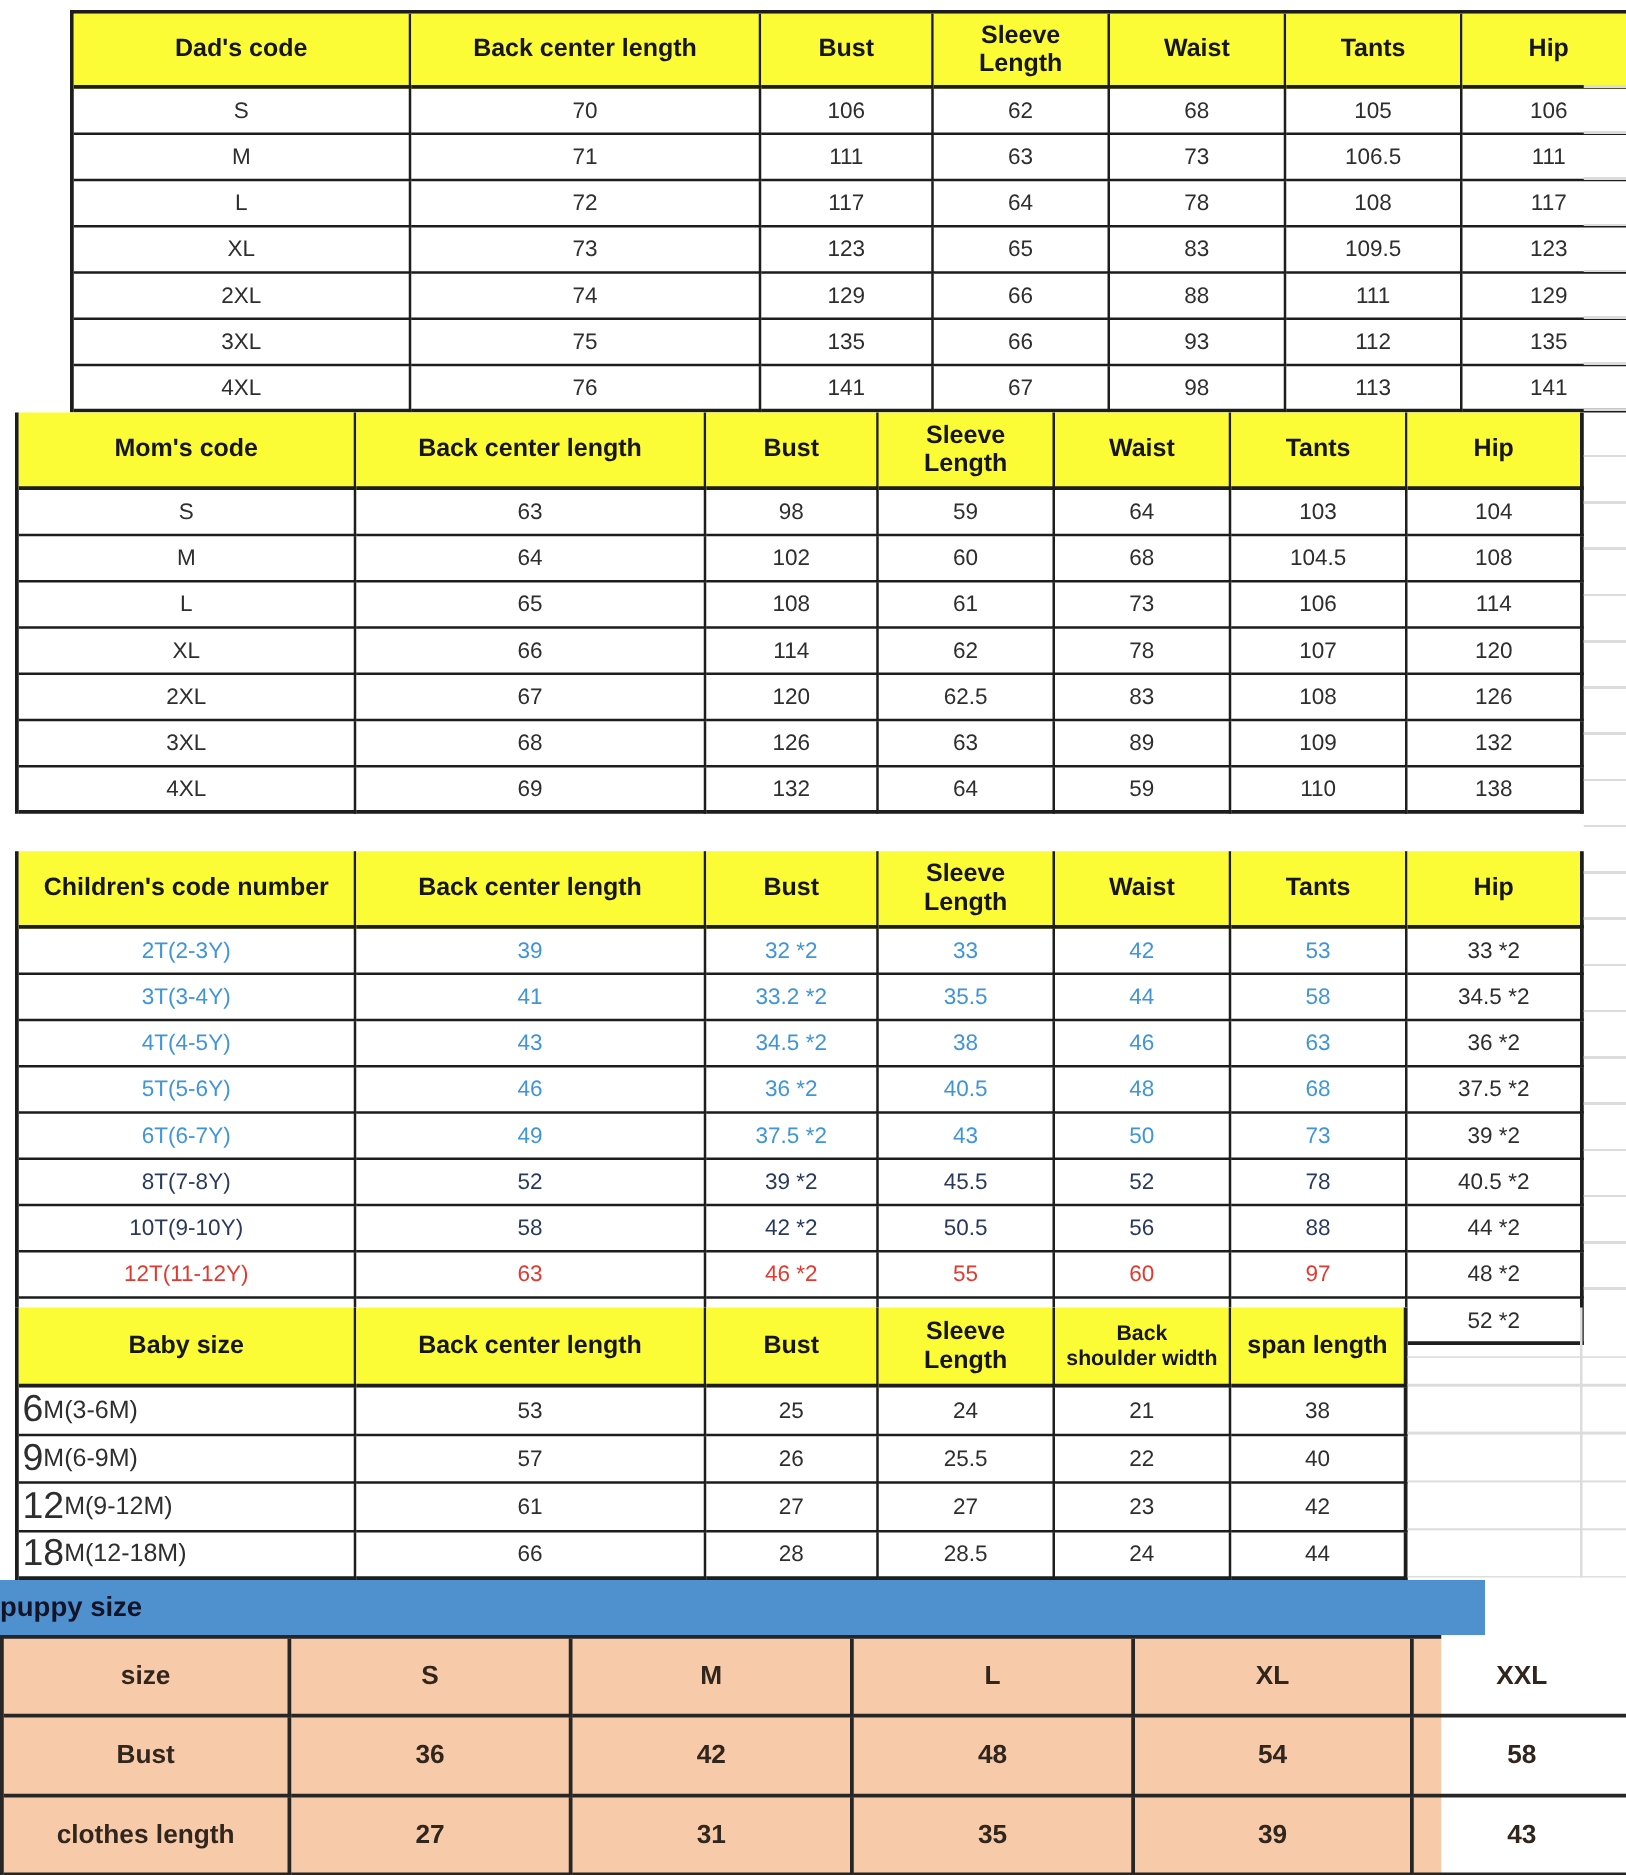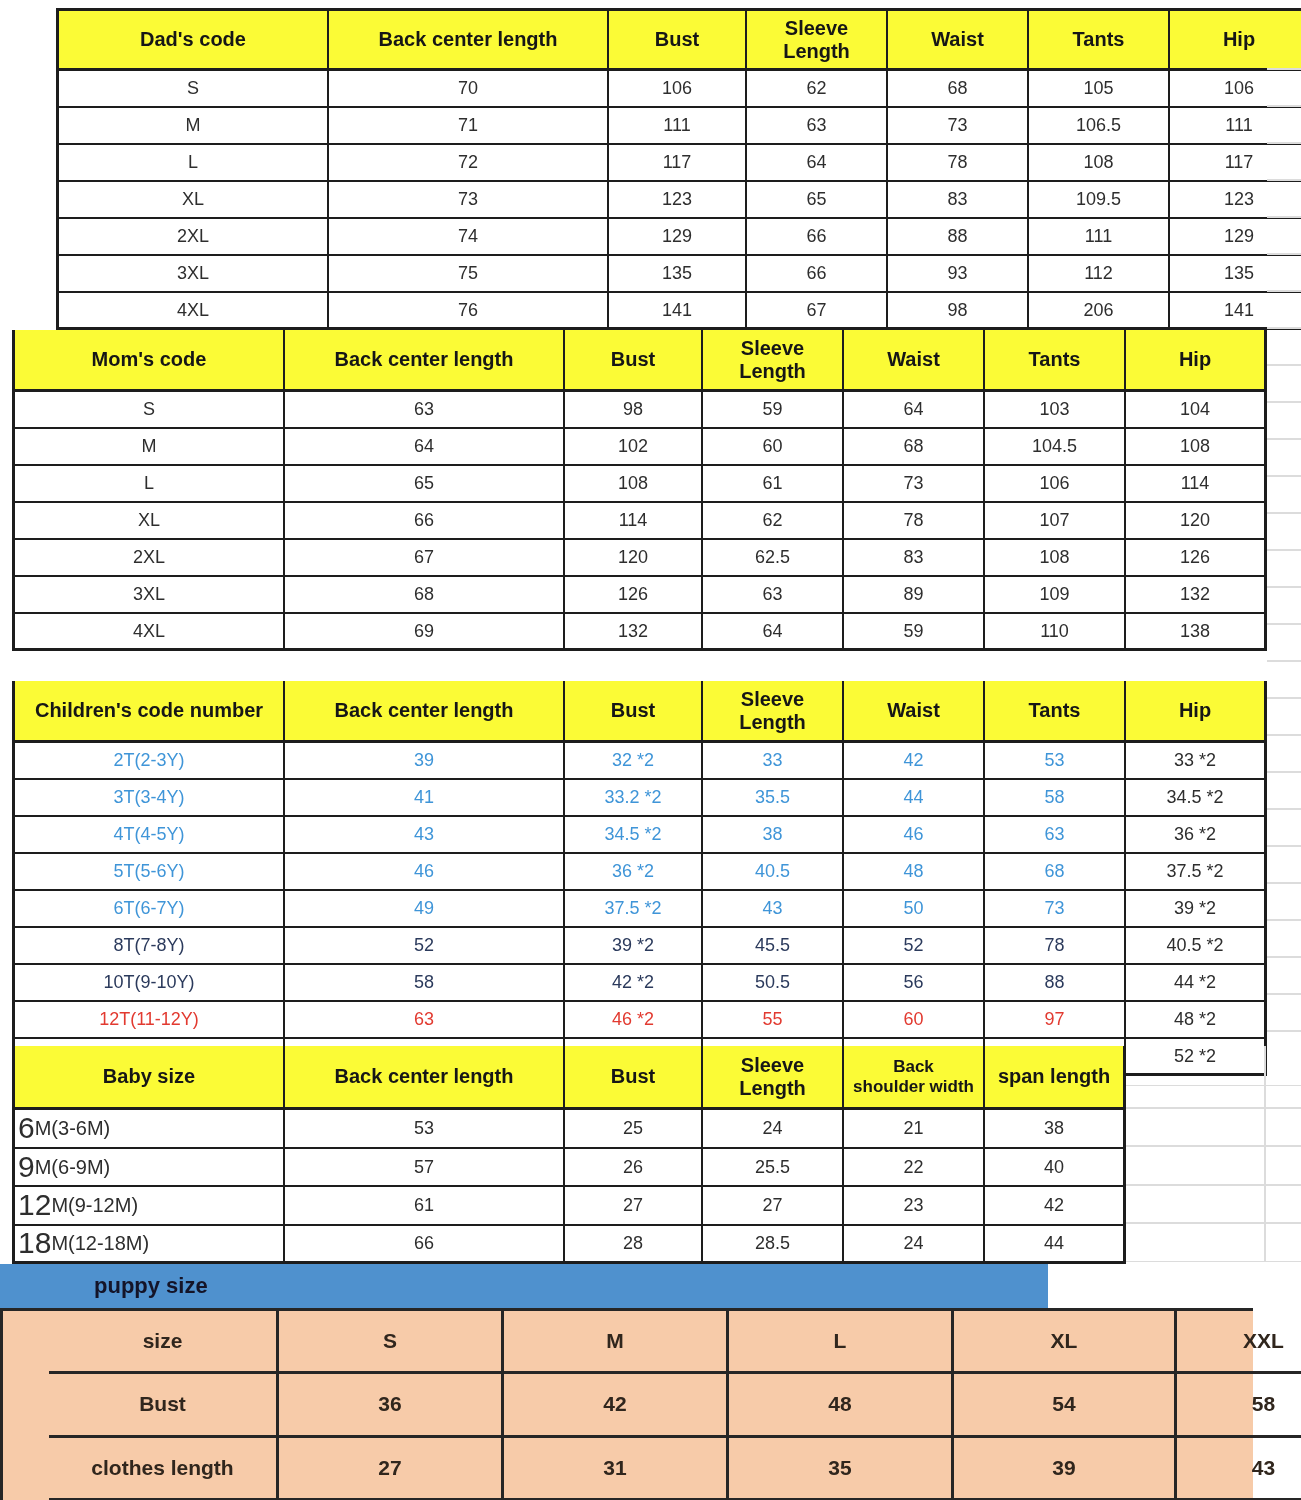--- a/index.html
+++ b/index.html
@@ -57,34 +57,33 @@
     background:repeating-linear-gradient(to bottom,
       var(--grid-gray,#dcdcdc) 0 2px, transparent 2px 38.5px);
     background-position-y:22px;
   }
   #baby-right-vline {
     position:absolute; left:1264px; top:1046px; width:2px; height:216px;
     background:var(--grid-gray,#dcdcdc);
   }
 
   #puppy-bar {
-    position:absolute; left:0; top:1264px; width:1048px; height:44px;
+    position:absolute; left:0; top:1264px; width:1188px; height:44px;
     background:var(--puppy-blue,#4f91ce);
-    display:flex; align-items:center; padding-left:94px;
+    display:flex; align-items:center; 
     font-size:22px; font-weight:700; color:#141428;
   }
   #puppy-table {
-    position:absolute; left:0; top:1308px; width:1253px;
+    position:absolute; left:0; top:1308px; width:1153px;
     display:grid;
     grid-template-columns:230px 225px 225px 225px 223px 173px;
     grid-template-rows:repeat(3, 63.3px);
     background:var(--puppy-peach,#f7cba9);
     border-top:3px solid #262626;
     border-left:3px solid #262626;
-    padding-left:46px;
   }
   .p-cell {
     display:flex; align-items:center; justify-content:center;
     border-right:3px solid #262626;
     border-bottom:3px solid #262626;
     font-size:21px; font-weight:700; color:#30261d; text-align:center;
   }
   .p-cell.last-colr { border-right:none; }
 </style>
 </head>
@@ -140,21 +139,21 @@
       <div class="cell c-dark">135</div>
       <div class="cell c-dark">66</div>
       <div class="cell c-dark">93</div>
       <div class="cell c-dark">112</div>
       <div class="cell c-dark last-colr">135</div>
       <div class="cell c-dark last-row">4XL</div>
       <div class="cell c-dark last-row">76</div>
       <div class="cell c-dark last-row">141</div>
       <div class="cell c-dark last-row">67</div>
       <div class="cell c-dark last-row">98</div>
-      <div class="cell c-dark last-row">206</div>
+      <div class="cell c-dark last-row">113</div>
       <div class="cell c-dark last-colr last-row">141</div>
     </div>
     <div class="xl-table" style="top: 322px; grid-template-columns: 270px 280px 138px 141px 141px 141px 141px; grid-template-rows: 62px repeat(7, 37px);">
       <div class="cell hdr">Mom's code</div>
       <div class="cell hdr">Back center length</div>
       <div class="cell hdr">Bust</div>
       <div class="cell hdr">Sleeve
 Length</div>
       <div class="cell hdr">Waist</div>
       <div class="cell hdr">Tants</div>

